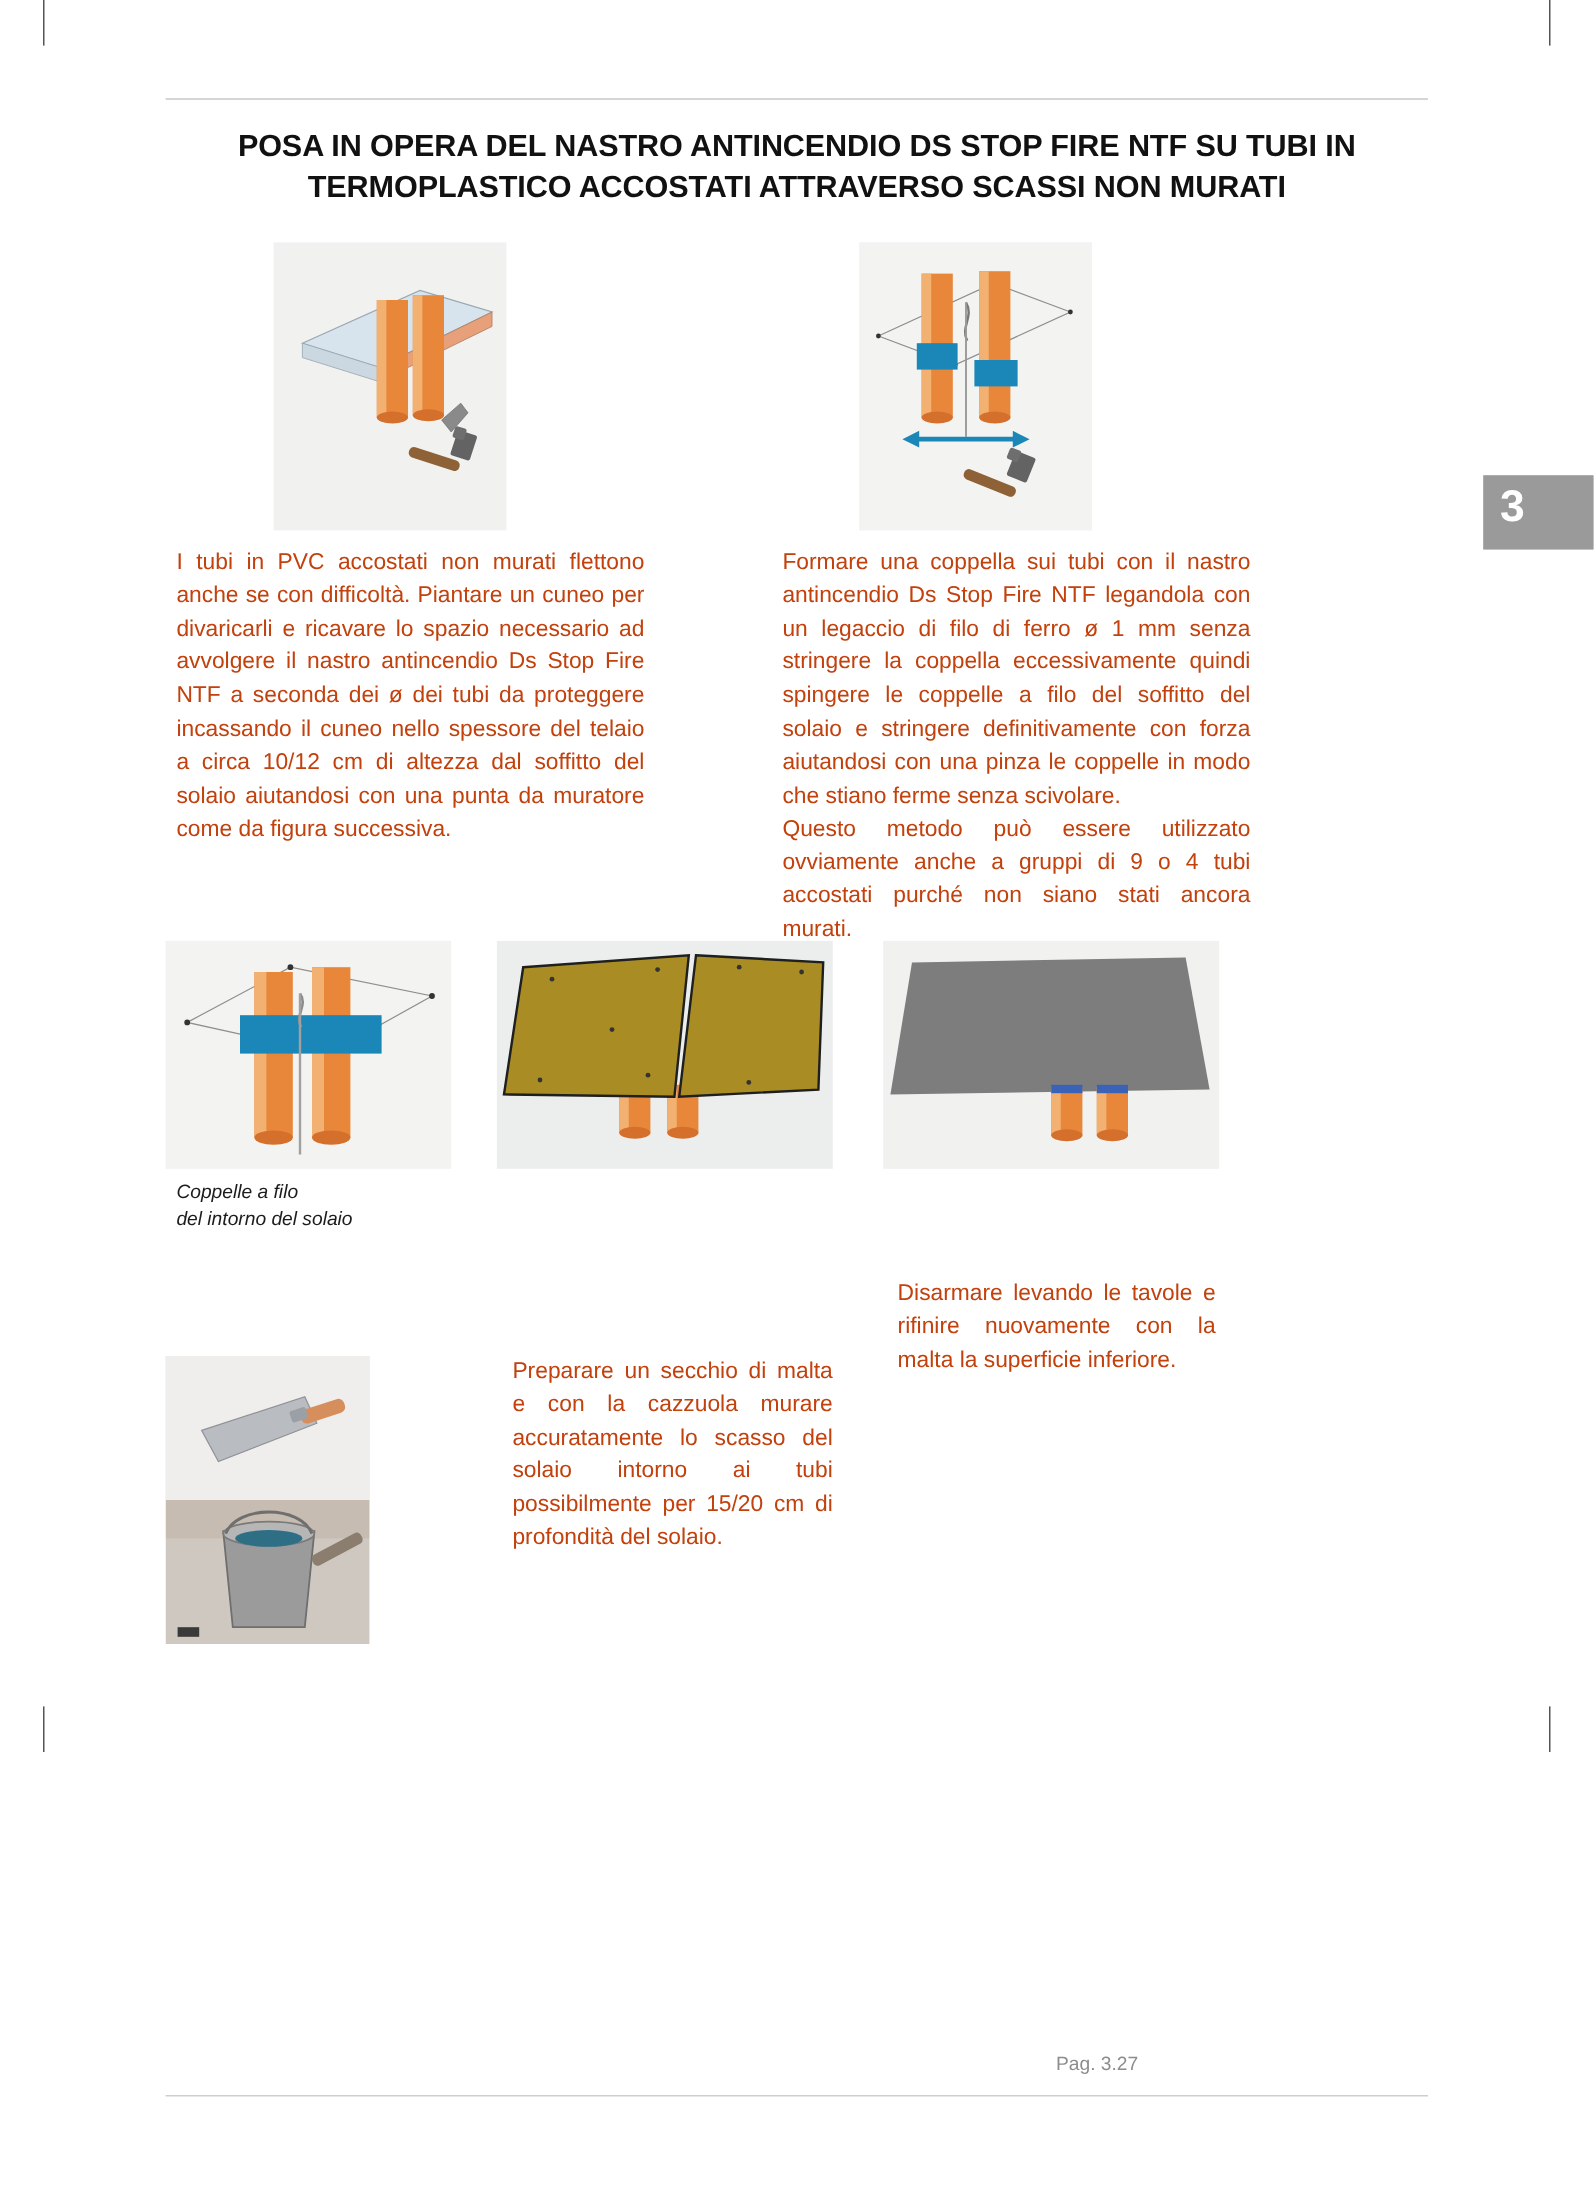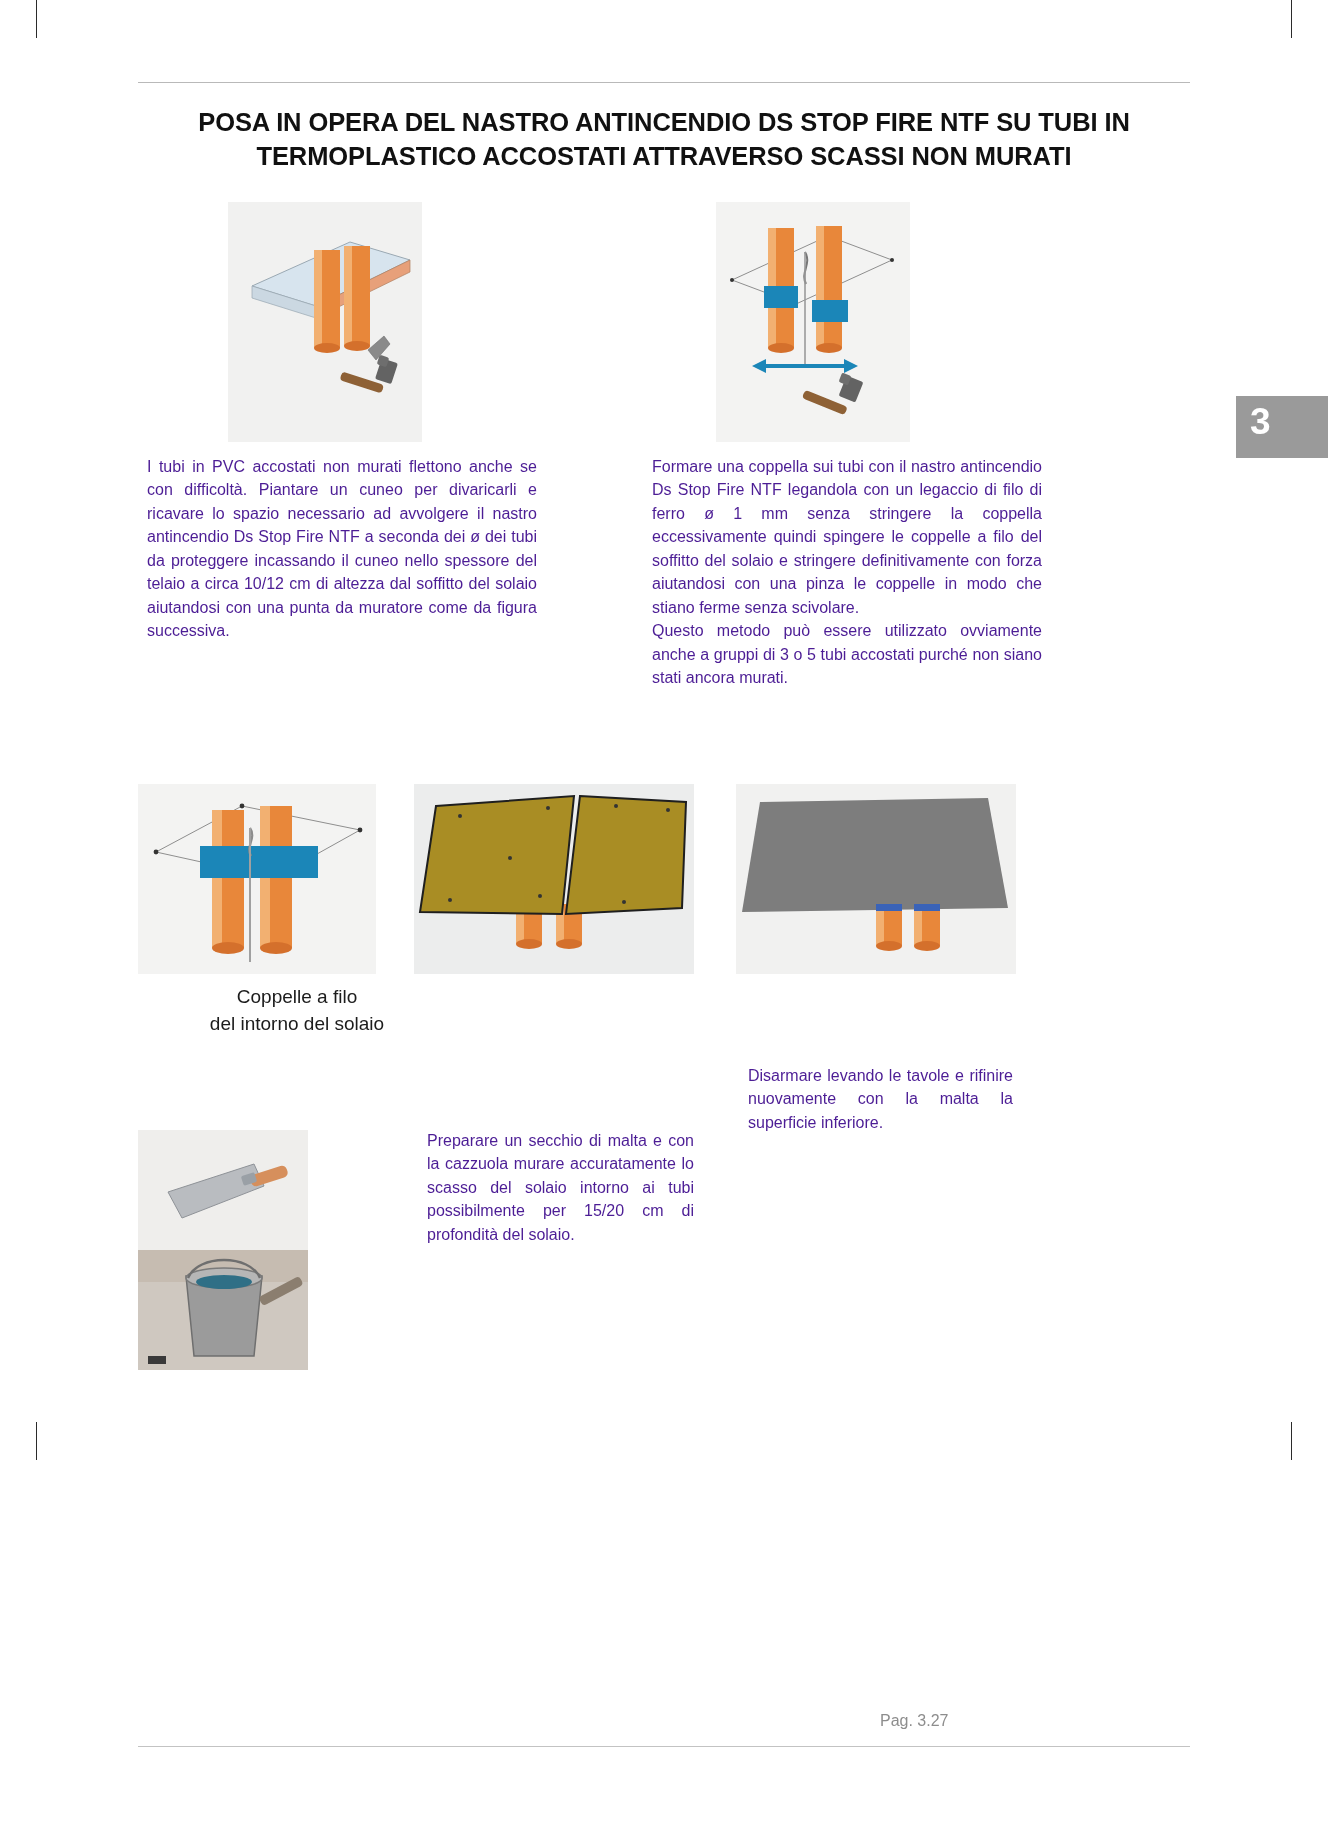--- a/index.html
+++ b/index.html
@@ -79,33 +79,34 @@
   .fig {
     position: absolute;
     overflow: hidden;
     background: #f2f2f2;
   }
   .fig svg { display: block; width: 100%; height: 100%; }
 
   
   .ptxt {
     position: absolute;
-    font-size: 16px;
+    font-size: 19px;
     line-height: 1.465;
     text-align: justify;
-    color: #4c1d95;
+    color: #c2410c;
     hyphens: none;
   }
   .ptxt p { margin: 0; }
   .caption {
     position: absolute;
-    font-size: 19px;
+    font-size: 16px;
     line-height: 1.43;
-    text-align: center;
+    text-align: left;
     color: #1c1c1c;
+    font-style: italic;
   }
 
   
   .footer {
     position: absolute;
     left: 880px; top: 1712px;
     width: 310px;
     text-align: left;
     font-size: 16px;
     color: #8d8d8d;
@@ -184,21 +185,21 @@
       <rect x="86" y="196" width="46" height="9" rx="4" fill="#8e6136" transform="rotate(22 109 200)"></rect>
     </svg>
   </div>
 
   <div class="ptxt" style="left:147px; top:455px; width:390px;">
     <p>I tubi in PVC accostati non murati flettono anche se con difficoltà. Piantare un cuneo per divaricarli e ricavare lo spazio necessario ad avvolgere il nastro antincendio Ds Stop Fire NTF a seconda dei ø dei tubi da proteggere incassando il cuneo nello spessore del telaio a circa 10/12 cm di altezza dal soffitto del solaio aiutandosi con una punta da muratore come da figura successiva.</p>
   </div>
 
   <div class="ptxt" style="left:623px; top:455px; width:390px;margin-left:29px;">
     <p>Formare una coppella sui tubi con il nastro antincendio Ds Stop Fire NTF legandola con un legaccio di filo di ferro ø 1 mm senza stringere la coppella eccessivamente quindi spingere le coppelle a filo del soffitto del solaio e stringere definitivamente con forza aiutandosi con una pinza le coppelle in modo che stiano ferme senza scivolare.</p>
-    <p>Questo metodo può essere utilizzato ovviamente anche a gruppi di 3 o 5 tubi accostati purché non siano stati ancora murati.</p>
+    <p>Questo metodo può essere utilizzato ovviamente anche a gruppi di 9 o 4 tubi accostati purché non siano stati ancora murati.</p>
   </div>
 
   <div class="fig" style="left:138px; top:784px; width:238px; height:190px;">
     <svg viewBox="0 0 238 190" preserveAspectRatio="none">
       <rect x="0" y="0" width="238" height="190" fill="#f3f3f2"></rect>
       <polygon points="18,68 104,22 222,46 136,94" fill="none" stroke="#8e8e8e" stroke-width="1"></polygon>
       <circle cx="104" cy="22" r="2.4" fill="#333"></circle>
       <circle cx="222" cy="46" r="2.4" fill="#333"></circle>
       <circle cx="18" cy="68" r="2.4" fill="#333"></circle>
       <circle cx="136" cy="94" r="2.4" fill="#333"></circle>

